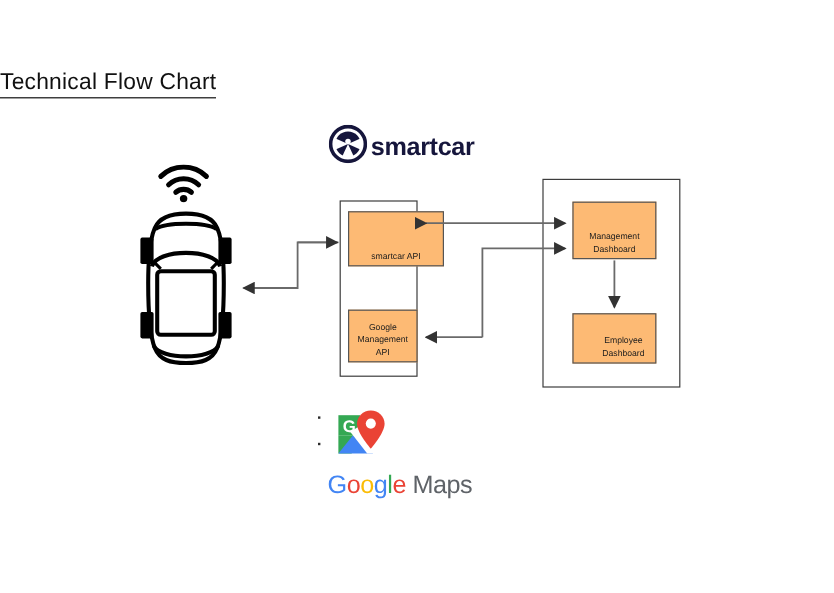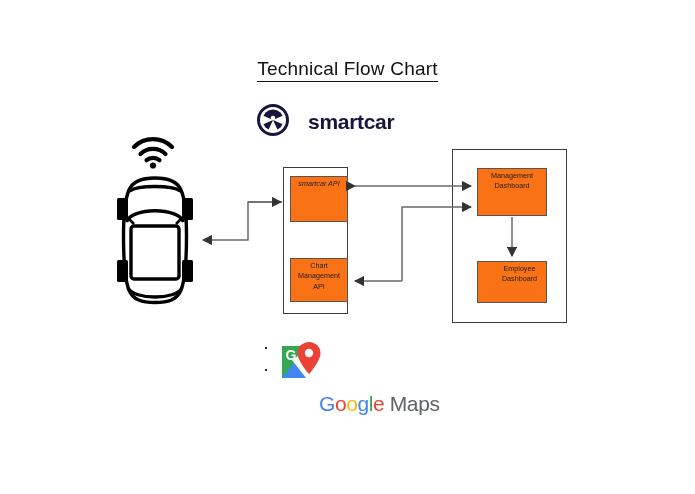--- a/index.html
+++ b/index.html
@@ -17,39 +17,38 @@
     background: #ffffff;
     overflow: hidden;
   }
 
   
   .title {
     position: absolute;
     left: 0;
     top: 58px;
     width: 695px;
-    text-align: center;
     font-size: 19px;
     font-weight: 400;
     color: #111111;
     letter-spacing: 0.2px;
   }
   .title span {
     border-bottom: 1.4px solid #111111;
     padding-bottom: 2px;
   }
 
   
   .smartcar-logo {
     position: absolute;
-    left: 257px;
+    left: 274px;
     top: 104px;
     display: flex;
     align-items: center;
-    gap: 19px;
+    gap: 3px;
     justify-content: flex-end;
   }
   .smartcar-wordmark {
     font-size: 21px;
     font-weight: 700;
     color: #16163c;
     letter-spacing: -0.3px;
   }
 
   
@@ -59,34 +58,34 @@
   
   .outer-box {
     position: absolute;
     border: 1.3px solid #3c3c3c;
     background: #ffffff;
     box-sizing: border-box;
   }
   .inner-box {
     position: absolute;
     border: 1.3px solid #555555;
-    background: #f97316;
+    background: #fdba74;
     box-sizing: border-box;
     display: flex;
-    align-items: flex-start;
+    align-items: flex-end;
     justify-content: center;
     text-align: center;
     font-size: 7.2px;
     line-height: 1.45;
     color: #1d1d1d;
     padding: 2px;
   }
 
   #outer-api     { left: 283px; top: 167px; width: 65px; height: 147px; }
-  #box-smartcar  { left: 290px; top: 176px; width: 58px; height: 46px; font-style: italic; }
+  #box-smartcar  { left: 290px; top: 176px; width: 80px; height: 46px; }
   #box-geo       { left: 290px; top: 258px; width: 58px; height: 44px; }
 
   #outer-dash    { left: 452px; top: 149px; width: 115px; height: 174px; }
   #box-mgmt      { left: 477px; top: 168px; width: 70px; height: 48px; }
   #box-emp       { left: 477px; top: 261px; width: 70px; height: 42px; padding-left: 17px; }
 
   
   #connectors {
     position: absolute;
     left: 0; top: 0;
@@ -105,21 +104,20 @@
     display: block;
     margin: 0 auto;
   }
   .gmaps-wordmark {
     margin-top: 4px;
     text-align: center;
     font-size: 21px;
     font-weight: 400;
     letter-spacing: -0.4px;
     white-space: nowrap;
-    margin-left: 46px;
   }
   .gmaps-wordmark .l1 { color: #4285F4; }
   .gmaps-wordmark .l2 { color: #EA4335; }
   .gmaps-wordmark .l3 { color: #FBBC05; }
   .gmaps-wordmark .l4 { color: #4285F4; }
   .gmaps-wordmark .l5 { color: #34A853; }
   .gmaps-wordmark .l6 { color: #EA4335; }
   .gmaps-wordmark .maps { color: #5F6368; }
 
   .stray-dot {
@@ -199,21 +197,21 @@
       </g>
     </svg>
   </div>
 
   <div class="outer-box" id="outer-api"></div>
   <div class="inner-box" id="box-smartcar">
     <span>smartcar API</span>
   </div>
   <div class="inner-box" id="box-geo">
     <span>
-      <span>Chart</span><br>
+      <span>Google</span><br>
       <span>Management API</span>
     </span>
   </div>
 
   <div class="outer-box" id="outer-dash"></div>
   <div class="inner-box" id="box-mgmt">
     <span>
       <span>Management</span><br>
       <span>Dashboard</span>
     </span>

